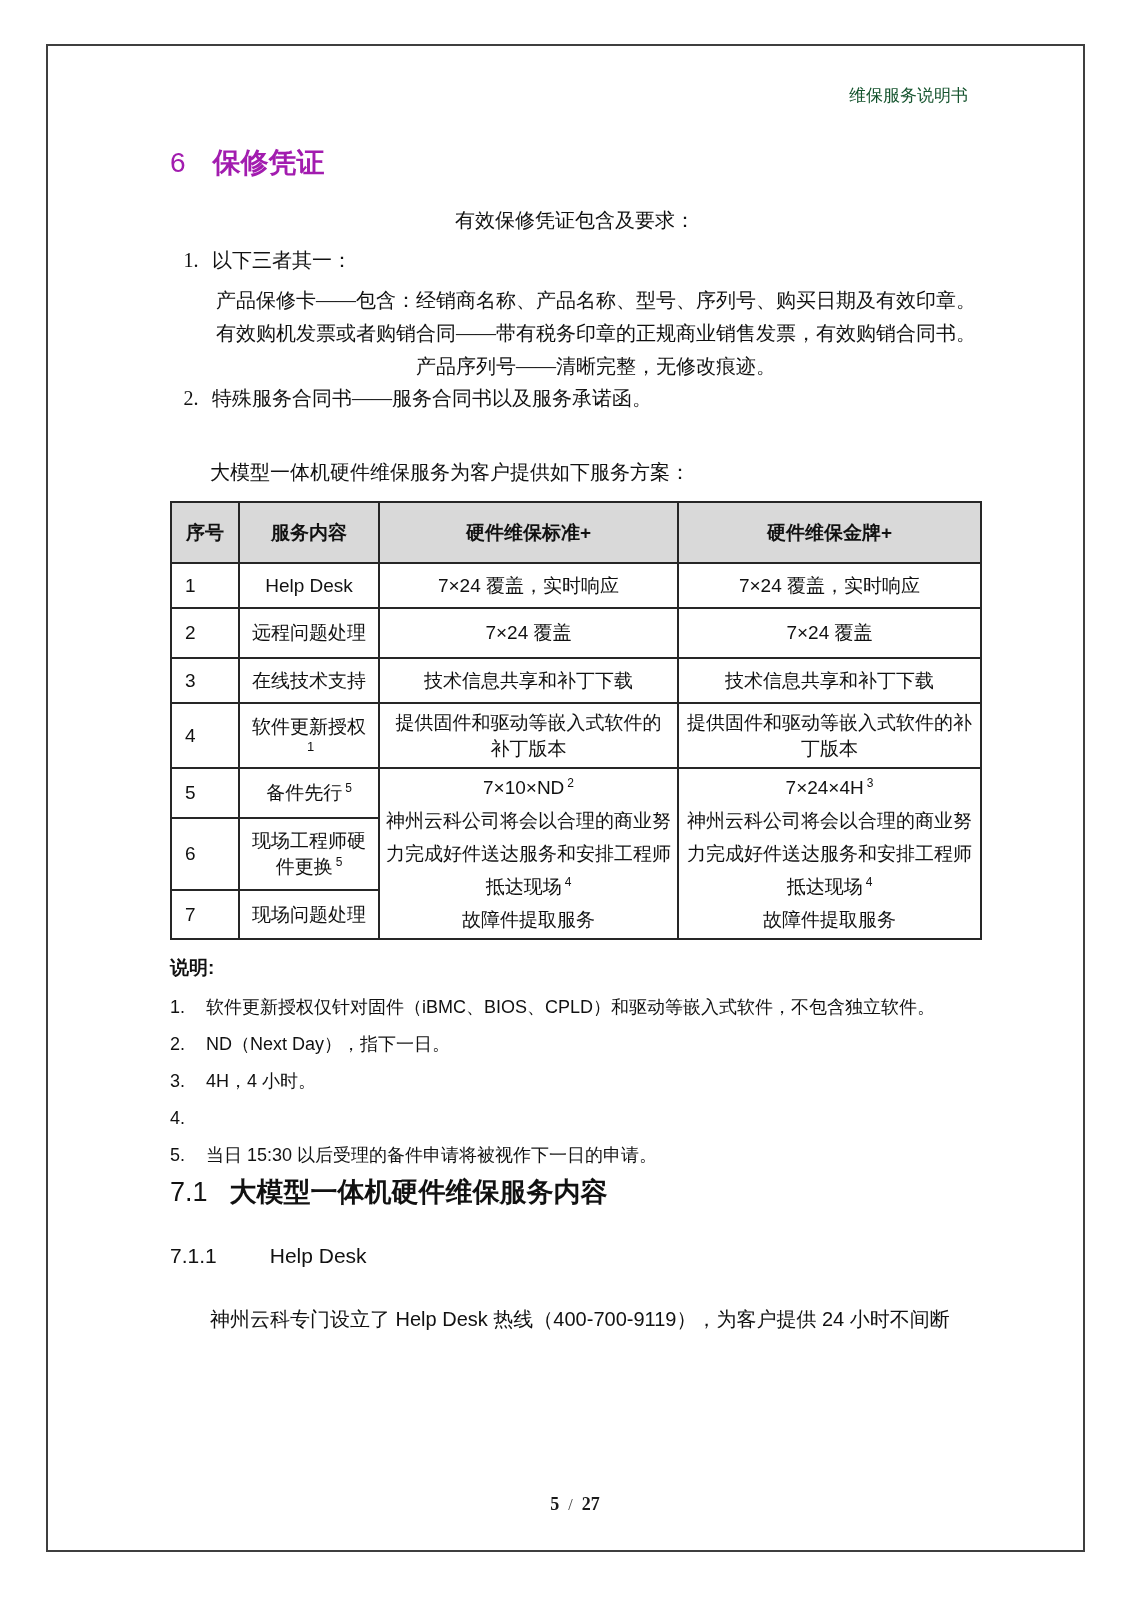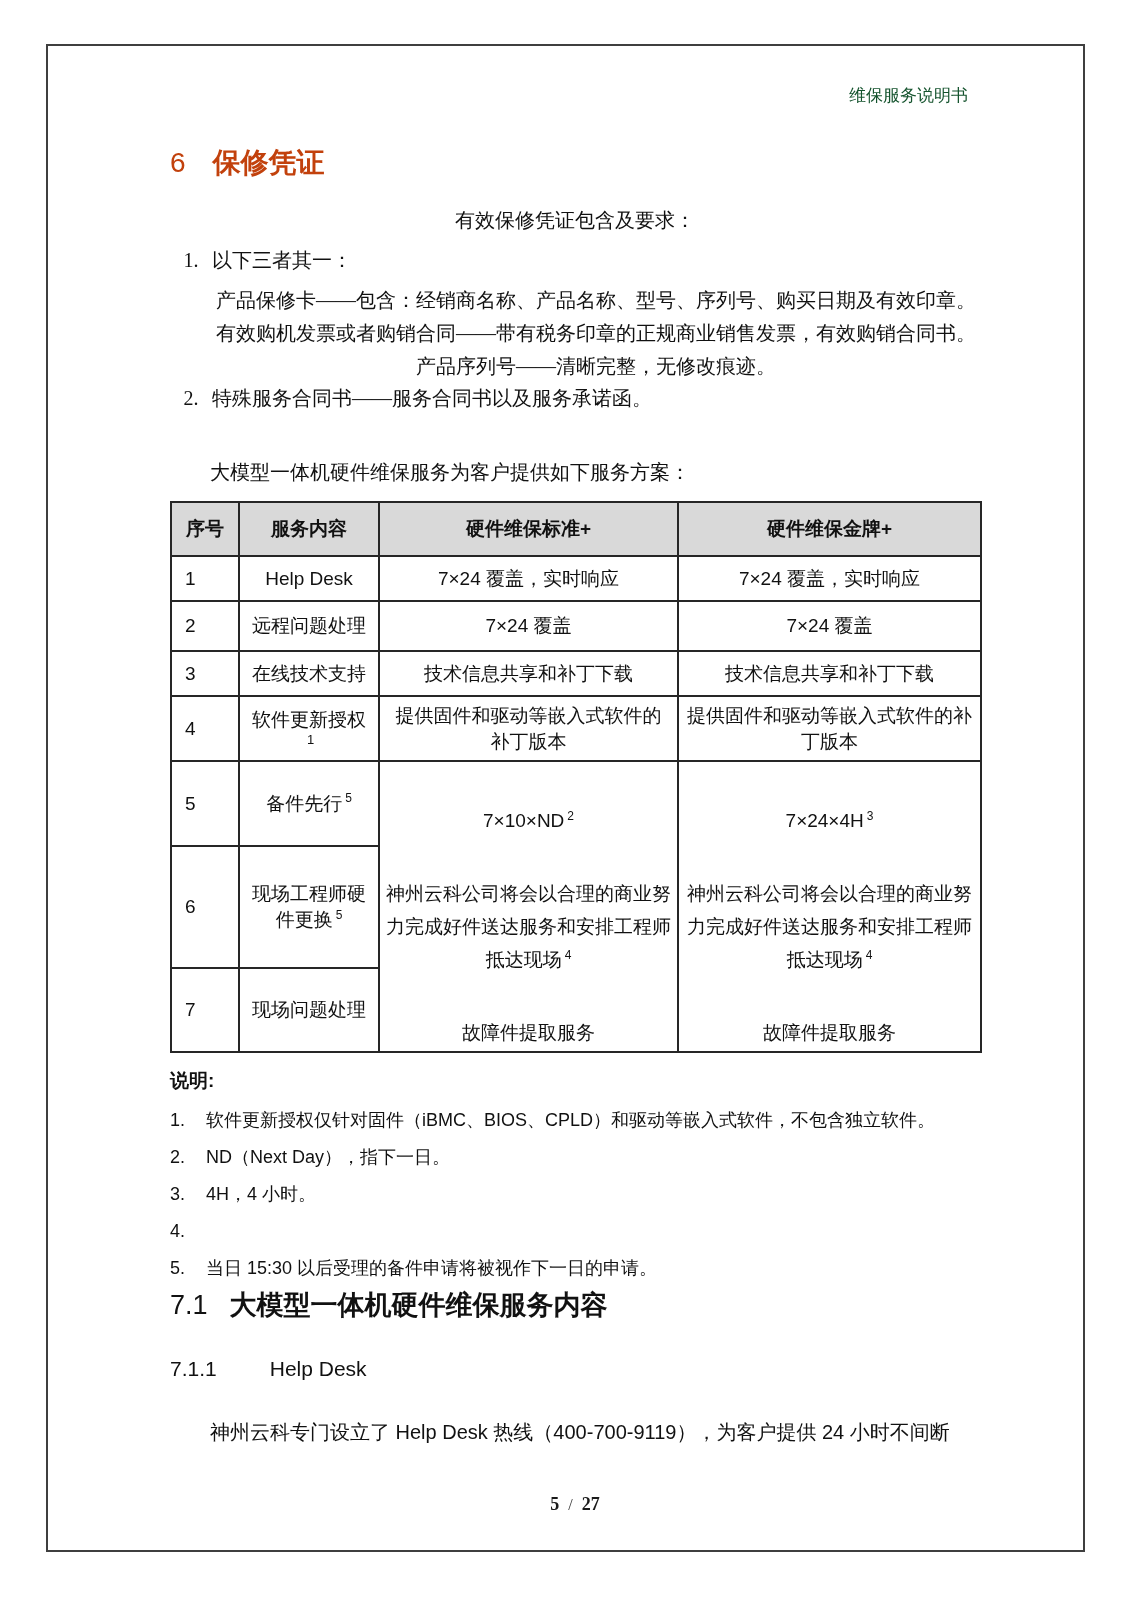--- a/index.html
+++ b/index.html
@@ -8,48 +8,48 @@
     font-family:"Liberation Sans","DejaVu Sans",sans-serif;color:#111;
     -webkit-font-smoothing:antialiased;
   }
   .frame{position:absolute;left:46px;top:44px;width:1039px;height:1508px;
     border:2px solid #3f3f3f;box-sizing:border-box;}
   .serif{font-family:"Liberation Serif","DejaVu Serif",serif;text-align:center;}
   .page-header{position:absolute;top:84px;left:170px;width:798px;text-align:right;
     font-size:17px;color:#14532d;}
   .content{position:absolute;left:170px;top:0;width:810px;}
   h1,h2,h3,p,div{margin:0;padding:0;}
-  h1{font-size:28px;font-weight:700;line-height:1.05;color:#c2410c;}
+  h1{font-size:28px;font-weight:700;line-height:1.05;color:#a21caf;}
   .hnum{font-weight:400;margin-right:27px;}
   .h-s6{margin-top:148px;}
   .intro6{margin-top:32px;font-size:20px;line-height:1.1;}
   .li{display:flex;margin-top:18px;font-size:20px;line-height:1.1;}
   .li .num{width:42px;flex:none;}
   .details{margin-left:42px;margin-top:13px;font-size:20px;line-height:33px;}
   .item2{margin-top:4px;}
   .h-s7{margin-top:67px;}
   .intro7{margin-top:52px;font-size:20px;line-height:1.1;text-indent:40px;}
   table{border-collapse:collapse;table-layout:fixed;width:810px;margin-top:18px;}
   th,td{border:2px solid #262626;font-size:19px;text-align:center;
     vertical-align:middle;padding:2px 8px;box-sizing:border-box;color:#111;}
   th{background:#d9d9d9;font-weight:700;}
-  #svc-table tr:nth-child(1){height:54px;}
+  #svc-table tr:nth-child(1){height:61px;}
   #svc-table tr:nth-child(2){height:45px;}
   #svc-table tr:nth-child(3){height:50px;}
   #svc-table tr:nth-child(4){height:45px;}
   #svc-table tr:nth-child(5){height:65px;}
   #svc-table tr:nth-child(6){height:49px;}
   #svc-table tr:nth-child(7){height:71px;}
   #svc-table tr:nth-child(8){height:49px;}
   .c-no{text-align:left;padding-left:13px;}
   sup{font-size:12px;line-height:0;}
   sup.blk{display:block;font-size:13px;line-height:14px;padding-bottom:4px;}
   td sup{margin-left:3px;}
   .merged{padding:2px 6px;}
-  .mline{line-height:33px;margin-top:40px;}
+  .mline{line-height:33px;}
   .notes-label{margin-top:15px;font-size:19px;font-weight:700;}
   .note{display:flex;margin-top:16px;font-size:18px;line-height:21px;}
   .note .nnum{width:36px;flex:none;}
   h2{margin-top:12px;font-size:27px;font-weight:700;line-height:1.05;}
   h2 .hnum{font-weight:400;margin-right:22px;}
   h3{margin-top:38px;font-size:21px;font-weight:400;line-height:1.05;}
   h3 .hnum{margin-right:53px;}
   .para711{margin-top:41px;font-size:20px;line-height:1.1;text-indent:40px;}
   .page-footer{position:absolute;top:1494px;left:170px;width:810px;text-align:center;
     font-family:"Liberation Serif","DejaVu Serif",serif;font-size:18px;font-weight:700;color:#1a1a1a;}

